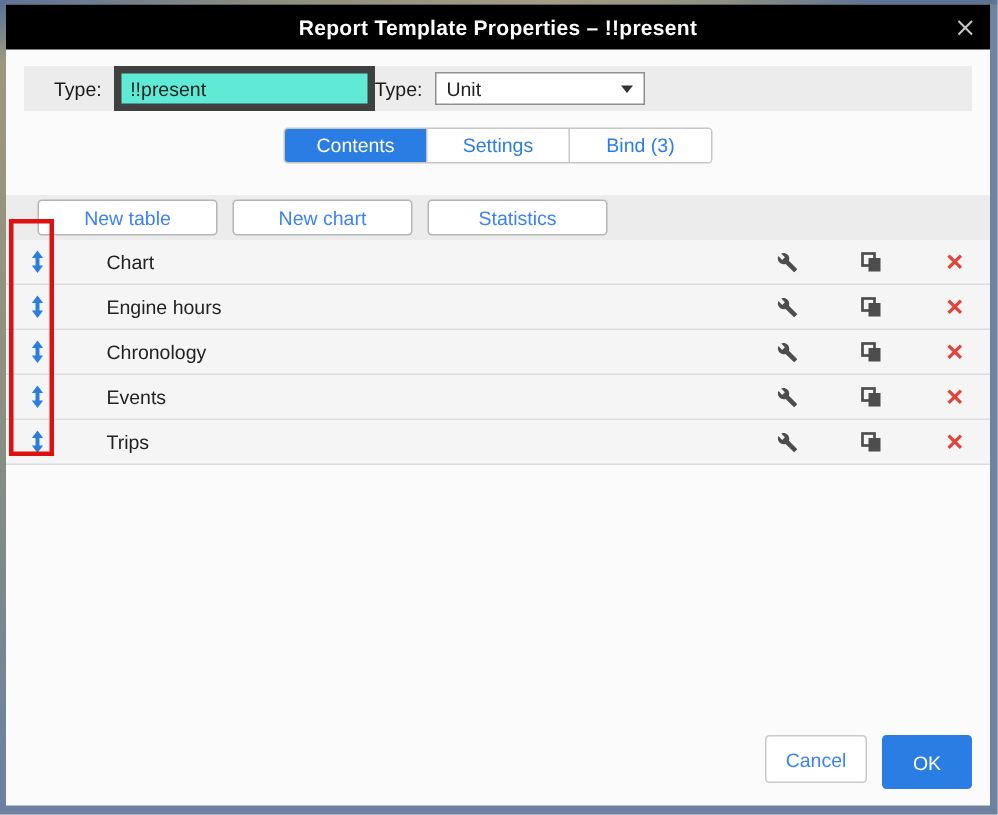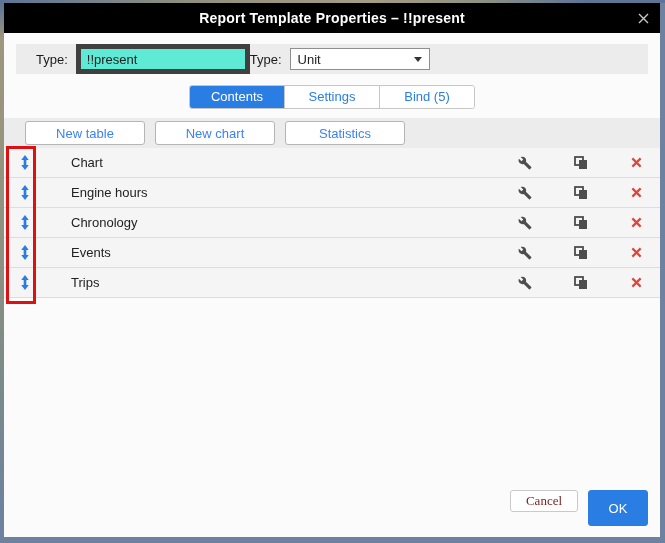--- a/index.html
+++ b/index.html
@@ -23,21 +23,21 @@
   .form-bar input{margin-left:8px;width:152px;height:20px;border:5px solid #404040;
     background:#5eead4;font-family:"Liberation Sans",sans-serif;font-size:13px;color:#222;
     padding:0 6px;outline:none;}
   .form-bar .type-label{text-align:right;}
   .select{margin-left:8px;width:124px;height:20px;border:1px solid #8f8f8f;background:#fff;
     display:flex;align-items:center;justify-content:space-between;padding:0 7px;font-size:13px;
     color:#222;cursor:pointer;gap:26px;}
   .caret{width:0;height:0;border-left:4.5px solid transparent;border-right:4.5px solid transparent;
     border-top:5px solid #333;}
   
-  .tabs{margin:11px auto 0;display:flex;border:1px solid #c6c6c6;border-radius:3px;
+  .tabs{margin:11px auto 12px;display:flex;border:1px solid #c6c6c6;border-radius:3px;
     overflow:hidden;flex:0 0 auto;background:#fff;}
   .tab{width:94px;height:22px;line-height:22px;text-align:center;font-size:13px;
     color:#2a7de2;background:#fff;cursor:pointer;border-left:1px solid #c6c6c6;}
   .tab:first-child{border-left:none;}
   .tab.active{background:#2a7de2;color:#fff;}
   
   .toolbar{margin-top:9px;height:30px;background:#ececec;display:flex;align-items:center;
     padding-left:21px;gap:10px;flex:0 0 auto;}
   .tool-btn{width:120px;height:24px;background:#fff;border:1px solid #b5b5b5;border-radius:3px;
     color:#3b82f6;font-size:13px;font-family:"Liberation Sans",sans-serif;cursor:pointer;
@@ -45,22 +45,22 @@
   
   .list{flex:0 0 auto;}
   .row{height:29px;background:#f5f5f5;border-bottom:1px solid #ddd;display:flex;
     align-items:center;padding:0 16px 0 15px;gap:28px;}
   .row .handle{width:12px;display:flex;align-items:center;justify-content:center;cursor:grab;}
   .row .label{margin-left:12px;font-size:13px;color:#222;flex:1;}
   .row .act{width:15px;height:15px;display:flex;align-items:center;justify-content:center;
     margin-left:13px;cursor:pointer;}
   
   .footer{position:absolute;right:12px;bottom:11px;display:flex;gap:10px;}
-  .btn-cancel{width:68px;height:22px;background:#fff;border:1px solid #c9c9c9;border-radius:3px;
-    color:#7f1d1d;font-size:13px;font-family:Liberation Serif, serif;cursor:pointer;}
+  .btn-cancel{width:68px;height:32px;background:#fff;border:1px solid #c9c9c9;border-radius:3px;
+    color:#3b82f6;font-size:13px;font-family:Liberation Sans, sans-serif;cursor:pointer;}
   .btn-ok{width:60px;height:36px;background:#2a7de2;border:1px solid #2a7de2;border-radius:3px;
     color:#fff;font-size:13px;font-family:"Liberation Sans",sans-serif;cursor:pointer;}
   
   .annotation{position:absolute;left:6px;top:146px;width:30px;height:158px;
     border:3px solid #dd1111;box-sizing:border-box;z-index:5;pointer-events:none;}
 </style>
 </head>
 <body>
 
 <div class="screen">
@@ -82,21 +82,21 @@
       <span class="type-label">Type:</span>
       <div class="select">
         <span>Unit</span>
         <span class="caret"></span>
       </div>
     </div>
 
     <div class="tabs">
       <div class="tab active">Contents</div>
       <div class="tab">Settings</div>
-      <div class="tab">Bind (5)</div>
+      <div class="tab">Bind (3)</div>
     </div>
 
     <div class="toolbar">
       <button class="tool-btn">New table</button>
       <button class="tool-btn">New chart</button>
       <button class="tool-btn">Statistics</button>
     </div>
 
     <div class="list">
 

